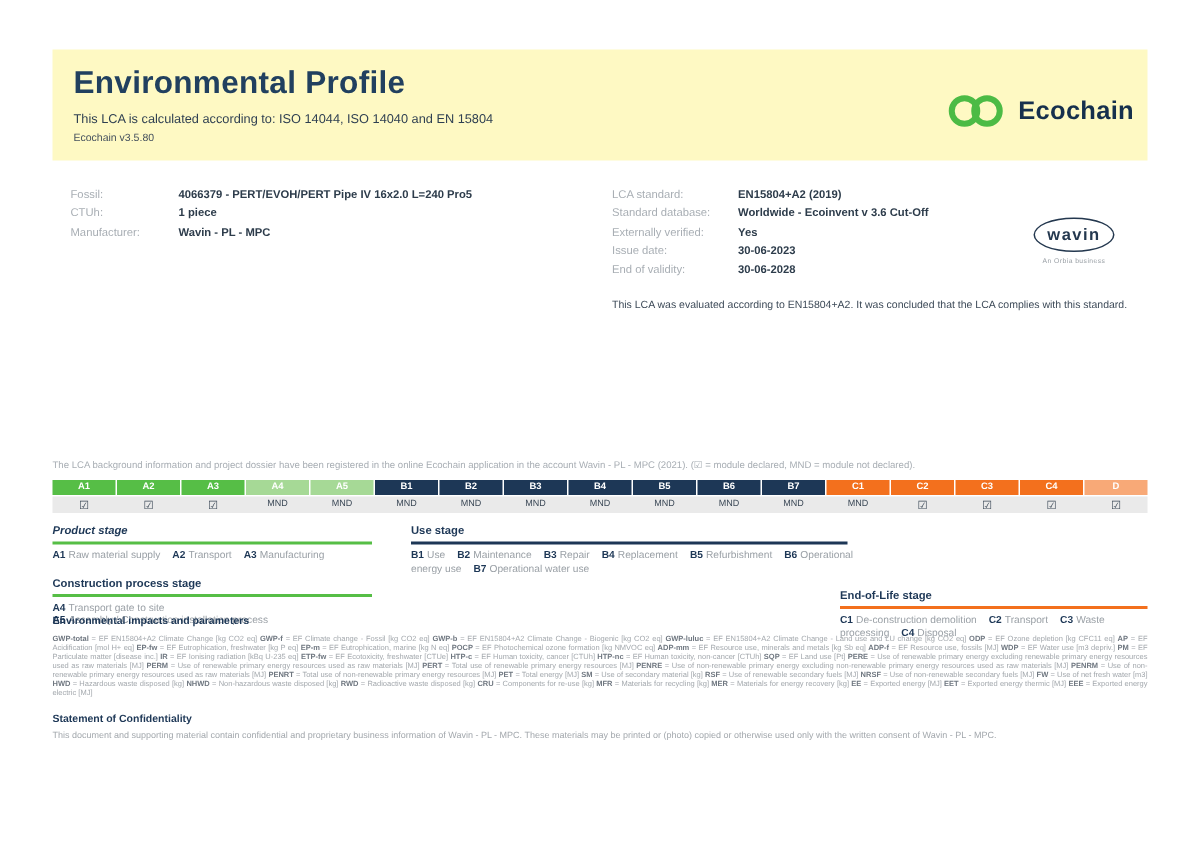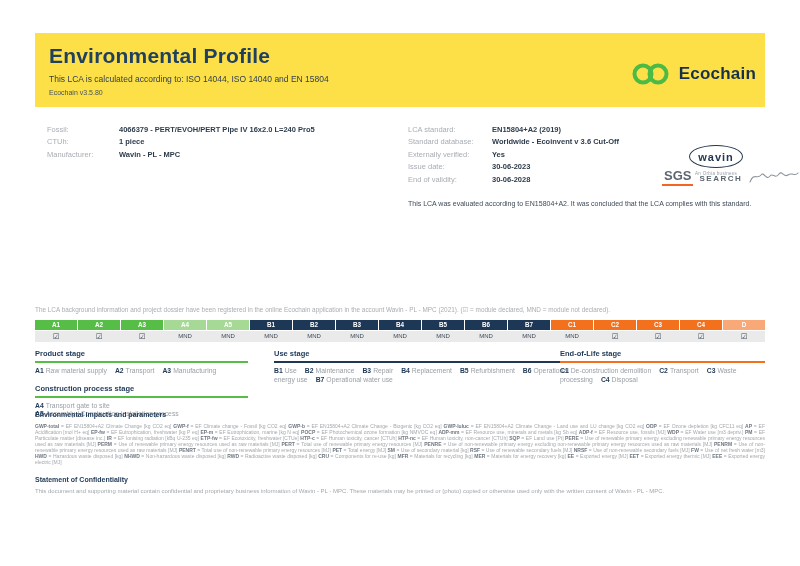--- a/index.html
+++ b/index.html
@@ -1,20 +1,20 @@
 <!DOCTYPE html>
 <html><head>
 <meta charset="utf-8">
 <style>
   html,body{margin:0;padding:0;background:#fff;}
   body{font-family:"Liberation Sans",sans-serif;-webkit-font-smoothing:antialiased;}
   .page{position:relative;width:800px;height:566px;background:#ffffff;overflow:hidden;}
 
   
-  .banner{position:absolute;left:35px;top:33px;width:730px;height:74px;background:#fde047;box-sizing:border-box;padding:11px 14px;}
+  .banner{position:absolute;left:35px;top:33px;width:730px;height:74px;background:#fef9c3;box-sizing:border-box;padding:11px 14px;}
   .title{font-size:21px;font-weight:600;color:#21405f;letter-spacing:.2px;}
   .subtitle{margin-top:6px;font-size:8.5px;color:#2e3f51;}
   .version{margin-top:5px;font-size:7px;color:#46525e;}
   .brand{position:absolute;right:9px;top:27px;display:flex;align-items:center;gap:7px;}
   .brand-name{font-size:17px;font-weight:700;color:#16304d;letter-spacing:.2px;}
 
   
   .info-block{position:absolute;font-size:7.5px;line-height:12.4px;}
   .info-left{left:47px;top:124px;width:330px;}
   .info-right{left:408px;top:124px;width:340px;}
@@ -125,27 +125,20 @@
     </div>
   <div class="eval-note">This LCA was evaluated according to EN15804+A2. It was concluded that the LCA complies with this standard.</div>
 
   <div class="wavin">
     <span class="wavin-oval">
       <span class="wavin-word">wavin</span>
     </span>
     <div class="wavin-tag">An Orbia business</div>
   </div>
 
-  <div class="sgs">
-    <span class="sgs-mark">SGS</span>
-    <span class="sgs-search">SEARCH</span>
-    <svg width="52" height="18" viewBox="0 0 52 18">
-      <path d="M2,14 C6,4 9,12 13,7 C16,3 18,13 22,8 C25,4 27,12 31,6 C34,2 36,10 40,7 C44,4 47,9 50,5" fill="none" stroke="#8d959c" stroke-width="1.1" stroke-linecap="round"></path>
-    </svg>
-  </div>
 
   <div class="registration">The LCA background information and project dossier have been registered in the online Ecochain application in the account Wavin - PL - MPC (2021). (☑ = module declared, MND = module not declared).</div>
 
   <div class="mod-table">
     <div class="mod-row">
         <div class="mod-cell head" style="background: rgb(86, 190, 70);">A1</div>
         <div class="mod-cell head" style="background: rgb(86, 190, 70);">A2</div>
         <div class="mod-cell head" style="background: rgb(86, 190, 70);">A3</div>
         <div class="mod-cell head" style="background: rgb(166, 217, 150);">A4</div>
         <div class="mod-cell head" style="background: rgb(166, 217, 150);">A5</div>
@@ -178,40 +171,40 @@
         <div class="mod-cell stat">MND</div>
         <div class="mod-cell stat check">☑</div>
         <div class="mod-cell stat check">☑</div>
         <div class="mod-cell stat check">☑</div>
         <div class="mod-cell stat check">☑</div>
       </div>
   </div>
 
   <div class="stage-col col-1">
       <div class="stage-group">
-        <div class="stage-head" style="border-bottom-color: rgb(86, 190, 70);">Product stage</div>
+        <div class="stage-head" style="border-bottom-color: rgb(86, 190, 70); font-style: italic;">Product stage</div>
         <div class="stage-items"><span class="stage-item"><span class="stage-code">A1</span><span class="stage-label">Raw material supply</span></span><span class="stage-item"><span class="stage-code">A2</span><span class="stage-label">Transport</span></span><span class="stage-item"><span class="stage-code">A3</span><span class="stage-label">Manufacturing</span></span></div>
       </div>
       <div class="stage-group">
         <div class="stage-head" style="border-bottom-color: rgb(86, 190, 70);">Construction process stage</div>
         <div class="stage-items">
           <span class="stage-item block"><span class="stage-code">A4</span><span class="stage-label">Transport gate to site</span></span>
           <span class="stage-item block"><span class="stage-code">A5</span><span class="stage-label">Assembly / Construction installation process</span></span>
         </div>
       </div>
     </div>
   <div class="stage-col col-2">
       <div class="stage-group">
         <div class="stage-head" style="border-bottom-color: rgb(29, 55, 86);">Use stage</div>
         <div class="stage-items"><span class="stage-item"><span class="stage-code">B1</span><span class="stage-label">Use</span></span><span class="stage-item"><span class="stage-code">B2</span><span class="stage-label">Maintenance</span></span><span class="stage-item"><span class="stage-code">B3</span><span class="stage-label">Repair</span></span><span class="stage-item"><span class="stage-code">B4</span><span class="stage-label">Replacement</span></span><span class="stage-item"><span class="stage-code">B5</span><span class="stage-label">Refurbishment</span></span><span class="stage-item"><span class="stage-code">B6</span><span class="stage-label">Operational energy use</span></span><span class="stage-item"><span class="stage-code">B7</span><span class="stage-label">Operational water use</span></span></div>
       </div>
     </div>
   <div class="stage-col col-3">
       <div class="stage-group">
-        <div class="stage-head" style="border-bottom-color: rgb(243, 112, 29);">End-of-Life stage</div>
+        <div class="stage-head" style="border-bottom-color: rgb(243, 112, 29); margin-top: 43px;">End-of-Life stage</div>
         <div class="stage-items"><span class="stage-item"><span class="stage-code">C1</span><span class="stage-label">De-construction demolition</span></span><span class="stage-item"><span class="stage-code">C2</span><span class="stage-label">Transport</span></span><span class="stage-item"><span class="stage-code">C3</span><span class="stage-label">Waste processing</span></span><span class="stage-item"><span class="stage-code">C4</span><span class="stage-label">Disposal</span></span></div>
       </div>
     </div>
 
   <div class="impacts">
     <div class="mini-head">Environmental impacts and parameters</div>
     <div class="defs"><span class="def"><b>GWP-total</b> = EF EN15804+A2 Climate Change [kg CO2 eq]  </span><span class="def"><b>GWP-f</b> = EF Climate change - Fossil [kg CO2 eq]  </span><span class="def"><b>GWP-b</b> = EF EN15804+A2 Climate Change - Biogenic [kg CO2 eq]  </span><span class="def"><b>GWP-luluc</b> = EF EN15804+A2 Climate Change - Land use and LU change [kg CO2 eq]  </span><span class="def"><b>ODP</b> = EF Ozone depletion [kg CFC11 eq]  </span><span class="def"><b>AP</b> = EF Acidification [mol H+ eq]  </span><span class="def"><b>EP-fw</b> = EF Eutrophication, freshwater [kg P eq]  </span><span class="def"><b>EP-m</b> = EF Eutrophication, marine [kg N eq]  </span><span class="def"><b>POCP</b> = EF Photochemical ozone formation [kg NMVOC eq]  </span><span class="def"><b>ADP-mm</b> = EF Resource use, minerals and metals [kg Sb eq]  </span><span class="def"><b>ADP-f</b> = EF Resource use, fossils [MJ]  </span><span class="def"><b>WDP</b> = EF Water use [m3 depriv.]  </span><span class="def"><b>PM</b> = EF Particulate matter [disease inc.]  </span><span class="def"><b>IR</b> = EF Ionising radiation [kBq U-235 eq]  </span><span class="def"><b>ETP-fw</b> = EF Ecotoxicity, freshwater [CTUe]  </span><span class="def"><b>HTP-c</b> = EF Human toxicity, cancer [CTUh]  </span><span class="def"><b>HTP-nc</b> = EF Human toxicity, non-cancer [CTUh]  </span><span class="def"><b>SQP</b> = EF Land use [Pt]  </span><span class="def"><b>PERE</b> = Use of renewable primary energy excluding renewable primary energy resources used as raw materials [MJ]  </span><span class="def"><b>PERM</b> = Use of renewable primary energy resources used as raw materials [MJ]  </span><span class="def"><b>PERT</b> = Total use of renewable primary energy resources [MJ]  </span><span class="def"><b>PENRE</b> = Use of non-renewable primary energy excluding non-renewable primary energy resources used as raw materials [MJ]  </span><span class="def"><b>PENRM</b> = Use of non-renewable primary energy resources used as raw materials [MJ]  </span><span class="def"><b>PENRT</b> = Total use of non-renewable primary energy resources [MJ]  </span><span class="def"><b>PET</b> = Total energy [MJ]  </span><span class="def"><b>SM</b> = Use of secondary material [kg]  </span><span class="def"><b>RSF</b> = Use of renewable secondary fuels [MJ]  </span><span class="def"><b>NRSF</b> = Use of non-renewable secondary fuels [MJ]  </span><span class="def"><b>FW</b> = Use of net fresh water [m3]  </span><span class="def"><b>HWD</b> = Hazardous waste disposed [kg]  </span><span class="def"><b>NHWD</b> = Non-hazardous waste disposed [kg]  </span><span class="def"><b>RWD</b> = Radioactive waste disposed [kg]  </span><span class="def"><b>CRU</b> = Components for re-use [kg]  </span><span class="def"><b>MFR</b> = Materials for recycling [kg]  </span><span class="def"><b>MER</b> = Materials for energy recovery [kg]  </span><span class="def"><b>EE</b> = Exported energy [MJ]  </span><span class="def"><b>EET</b> = Exported energy thermic [MJ]  </span><span class="def"><b>EEE</b> = Exported energy electric [MJ]  </span></div>
   </div>
 
   <div class="confidentiality">

